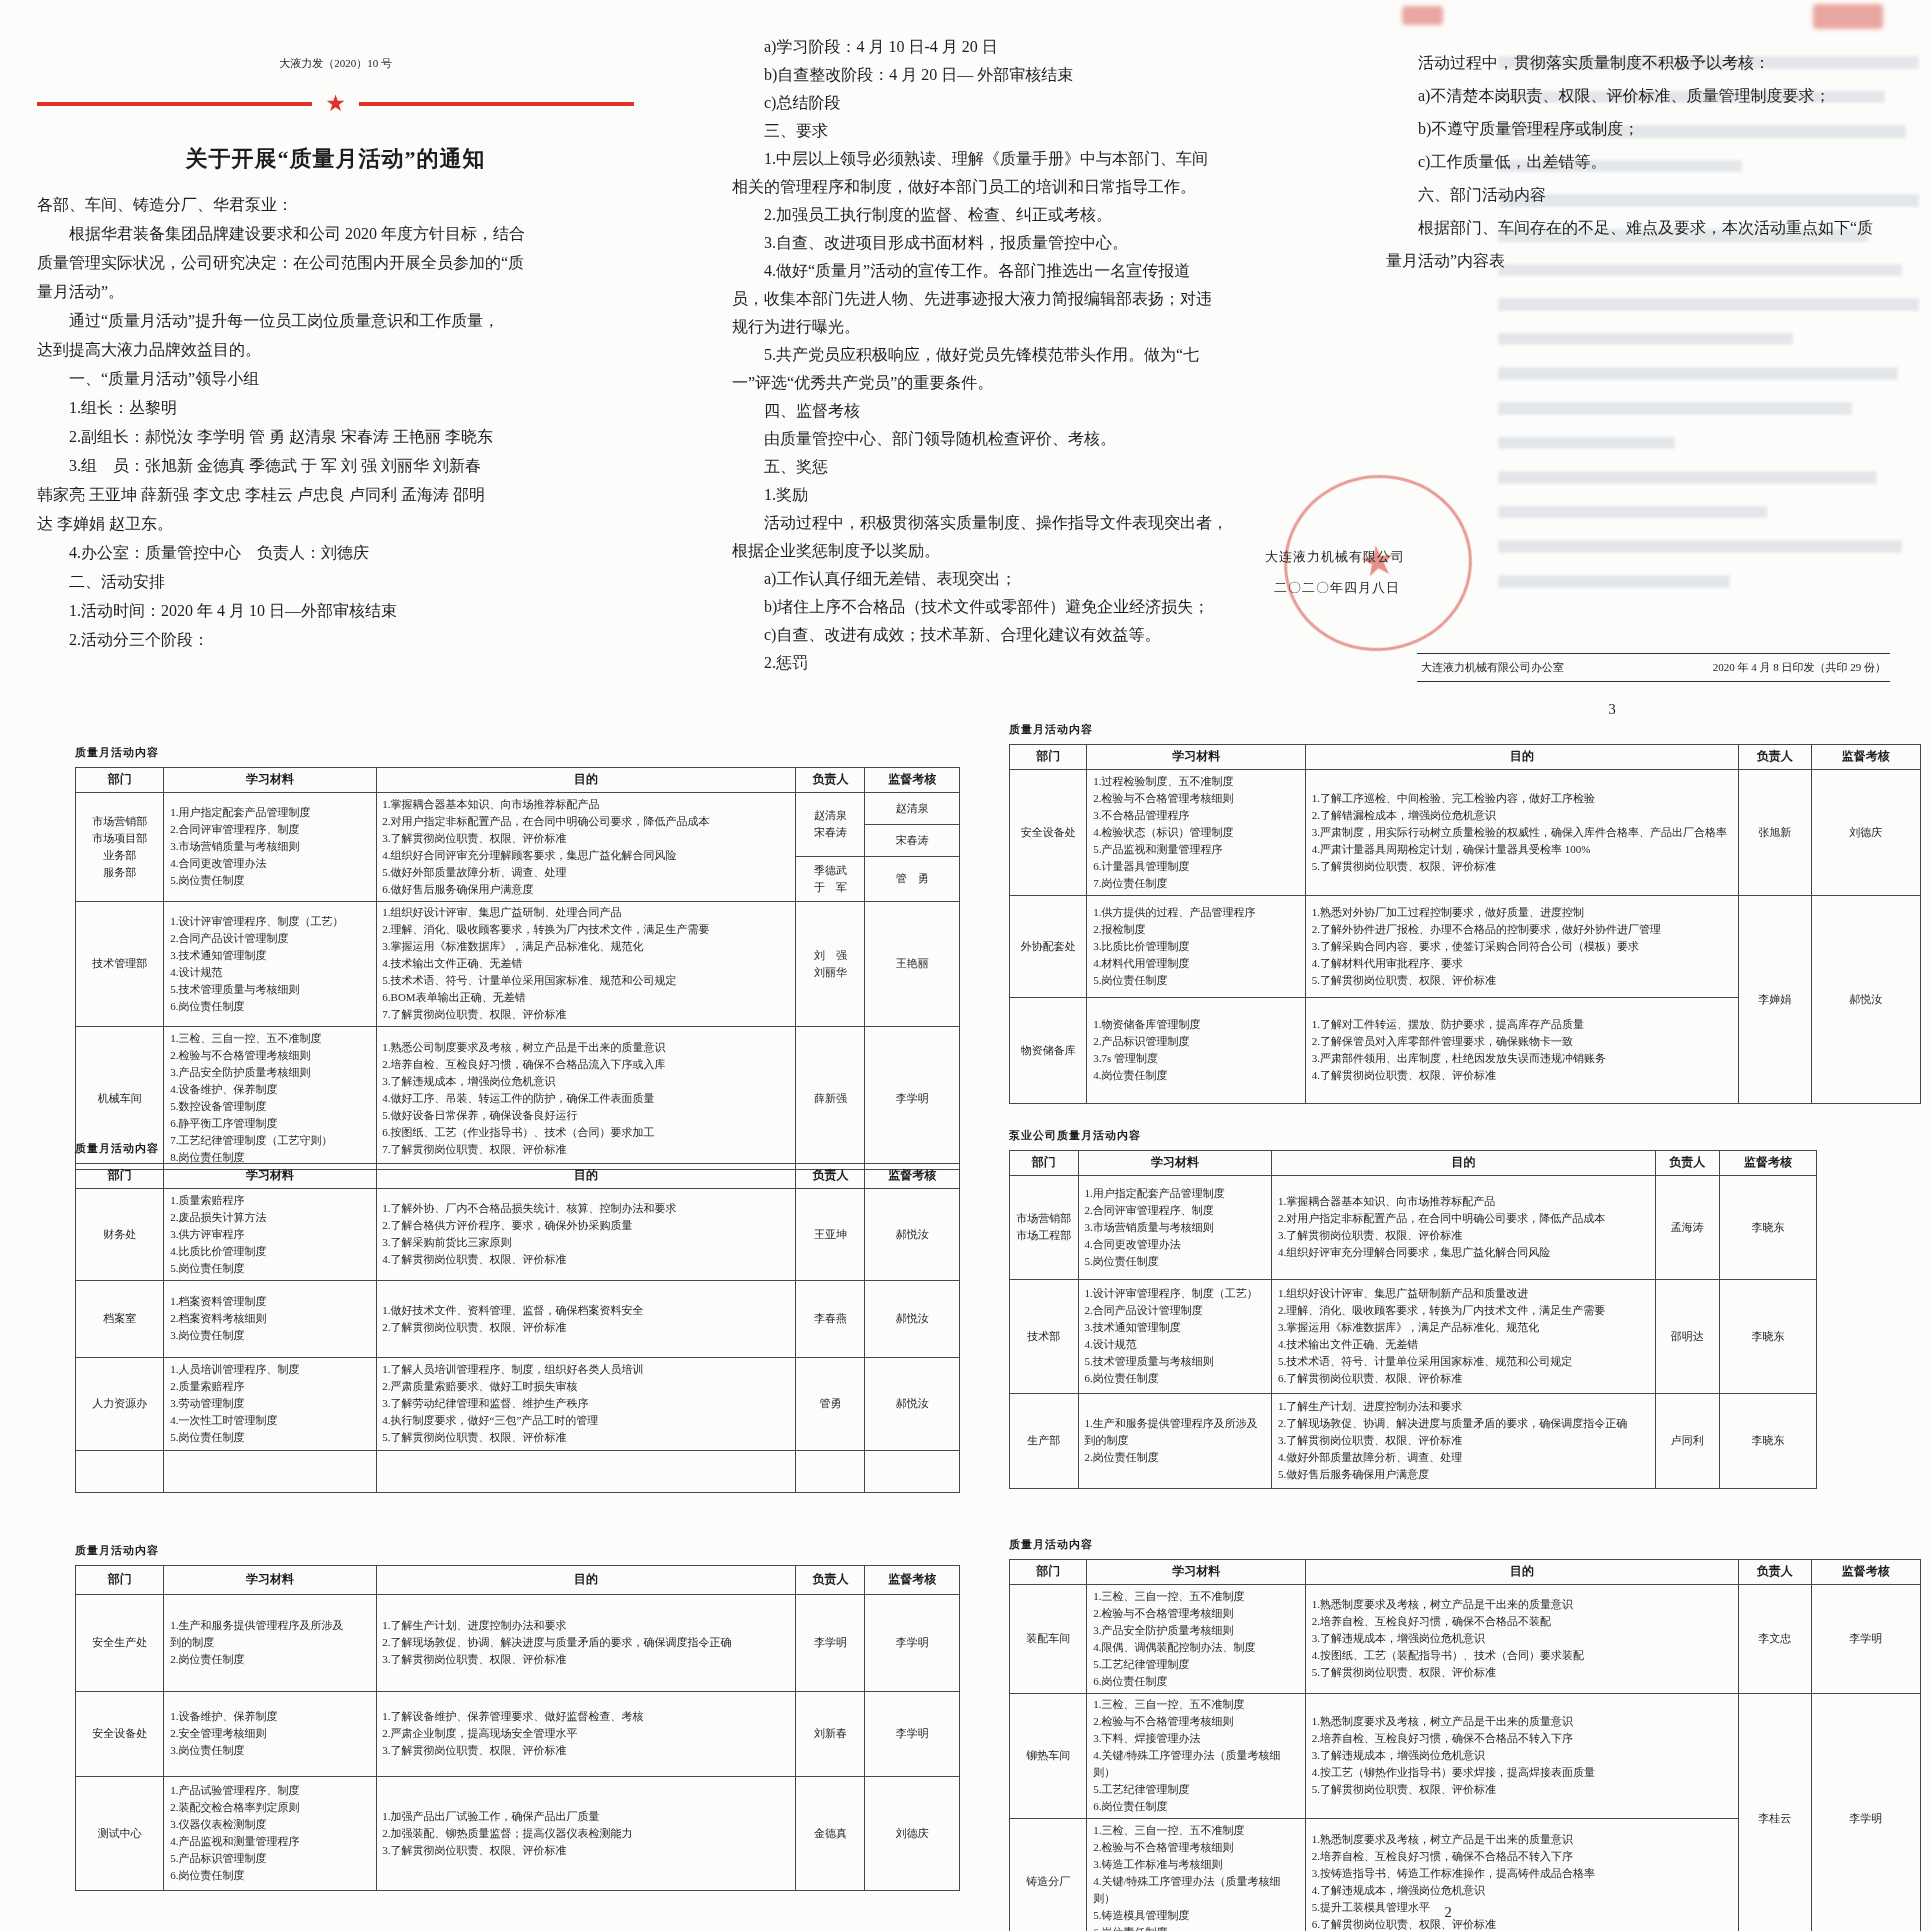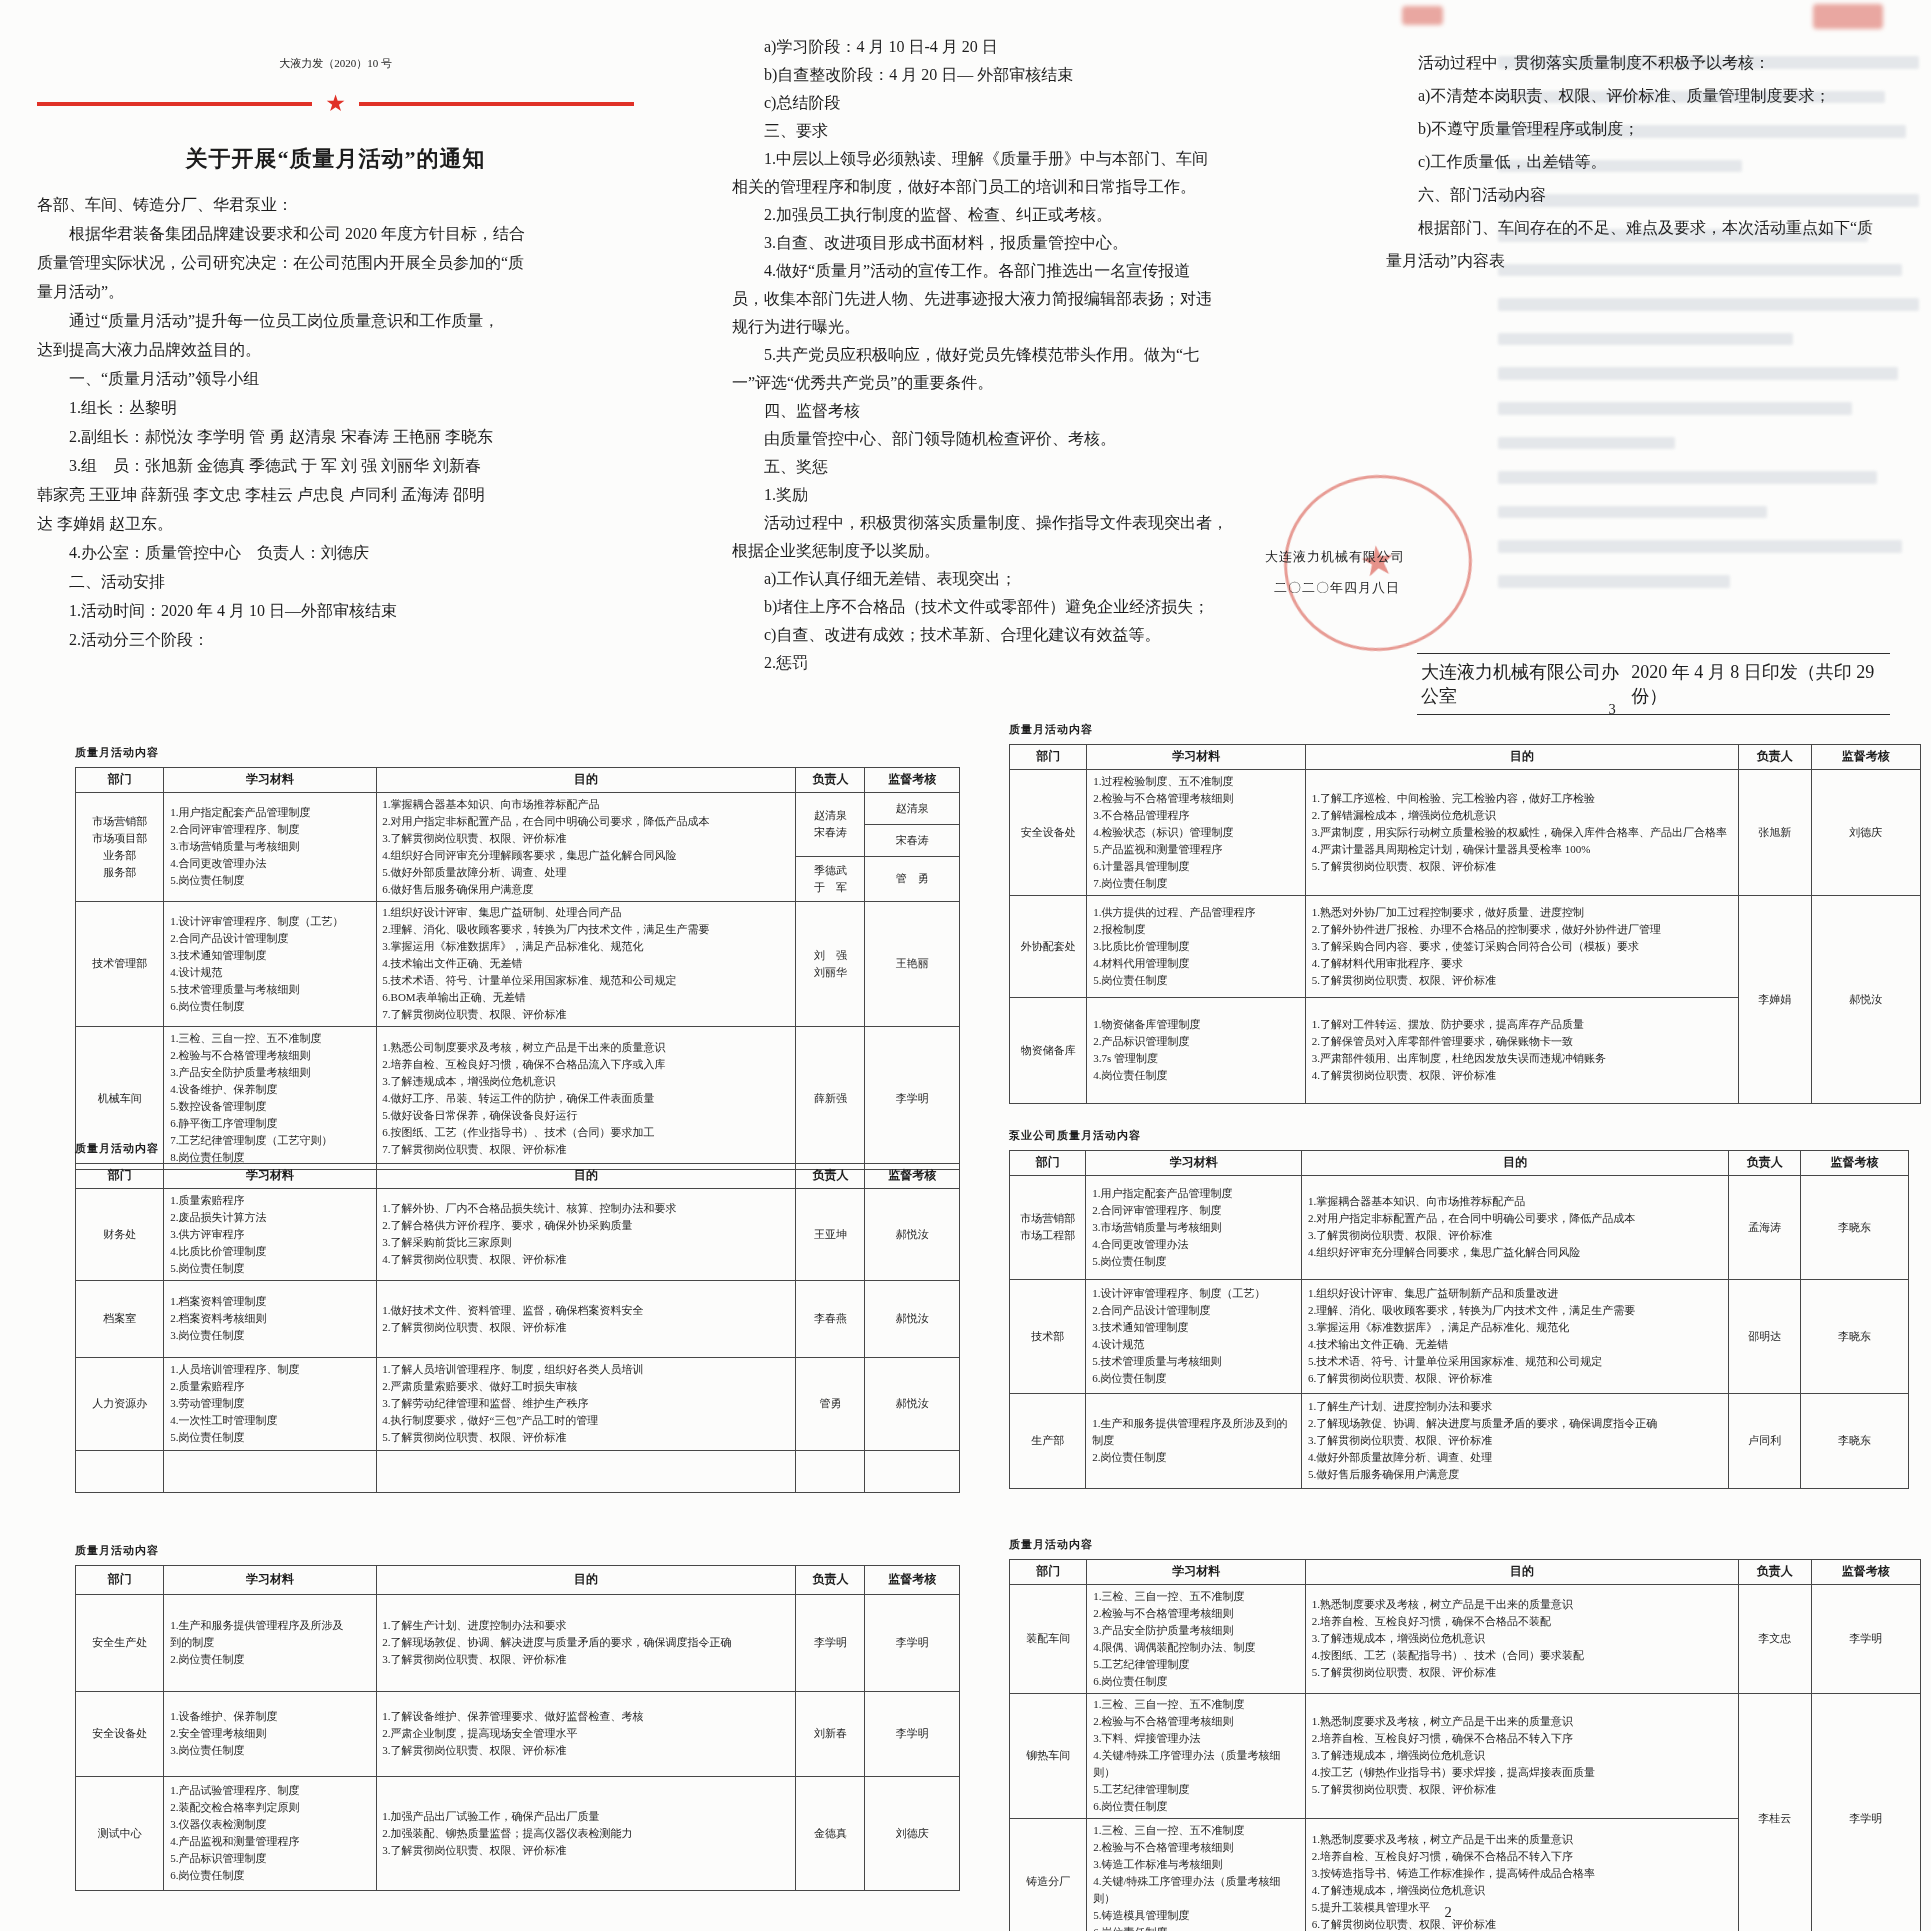--- a/index.html
+++ b/index.html
@@ -17,21 +17,21 @@
   #page1 .docbody{margin-top:15.4px;line-height:29px;}
   #page2 .docbody{line-height:28px;}
   #page3 .docbody{line-height:33px;position:relative;z-index:2;}
   .stamp-line{position:absolute;font-size:13px;letter-spacing:1px;z-index:2;text-align:right;}
   .seal{position:absolute;left:1284px;top:475px;width:182px;height:170px;border:3.9px solid rgba(211,59,46,.5);
         border-radius:50%;transform:rotate(-7deg);filter:blur(0.6px);z-index:1;}
   .seal .seal-star{position:absolute;left:50%;top:50%;transform:translate(-50%,-54%);
         color:rgba(211,59,46,.55);font-size:41px;}
   .p3-footer{position:absolute;left:1417px;top:653px;width:465px;border-top:1.9px solid #2e2e2e;
         border-bottom:1.9px solid #2e2e2e;padding:5.8px 3.9px;display:flex;justify-content:space-between;
-        font-size:18px;z-index:2;background:transparent;}
+        font-size:11px;z-index:2;background:transparent;}
   .pagenum{position:absolute;font-size:14.5px;text-align:center;width:58px;}
   
   .ghost{position:absolute;left:1498px;top:56px;width:421px;z-index:0;}
   .ghost div{height:12.6px;margin-bottom:22px;background:#b4bcc8;opacity:.32;filter:blur(1.5px);border-radius:1.9px;}
   .ghost div:nth-child(2){width:92%;} .ghost div:nth-child(3){width:97%;}
   .ghost div:nth-child(4){width:58%;} .ghost div:nth-child(6){width:88%;}
   .ghost div:nth-child(7){width:96%;} .ghost div:nth-child(9){width:70%;}
   .ghost div:nth-child(10){width:95%;} .ghost div:nth-child(11){width:84%;}
   .ghost div:nth-child(12){width:42%;} .ghost div:nth-child(13){width:90%;}
   .ghost div:nth-child(14){width:64%;} .ghost div:nth-child(15){width:96%;}
@@ -360,21 +360,21 @@
       <td></td>
       <td></td>
       <td></td>
       <td></td>
       <td></td>
     </tr>
   </tbody>
     </table>
 </div>
 
-<div class="tblwrap" style="left:1009px;top:1128px;width:900px;">
+<div class="tblwrap" style="left:1009px;top:1128px;width:808px;">
   <div class="tbl-title">泵业公司质量月活动内容</div>
   <table class="qt">
     <colgroup>
         <col style="width:8.5%">
         <col style="width:24%">
         <col style="width:47.5%">
         <col style="width:8%">
         <col style="width:12%">
       </colgroup>
     <tbody>

